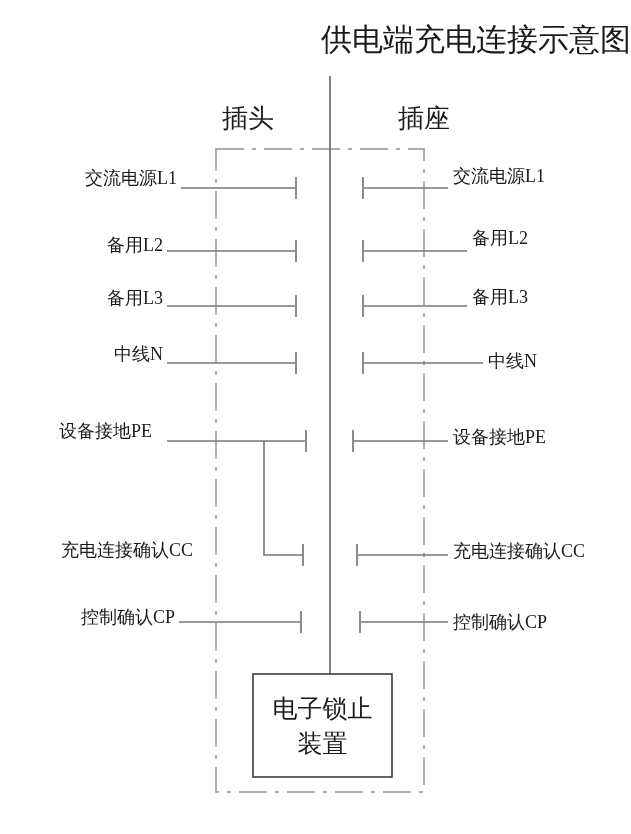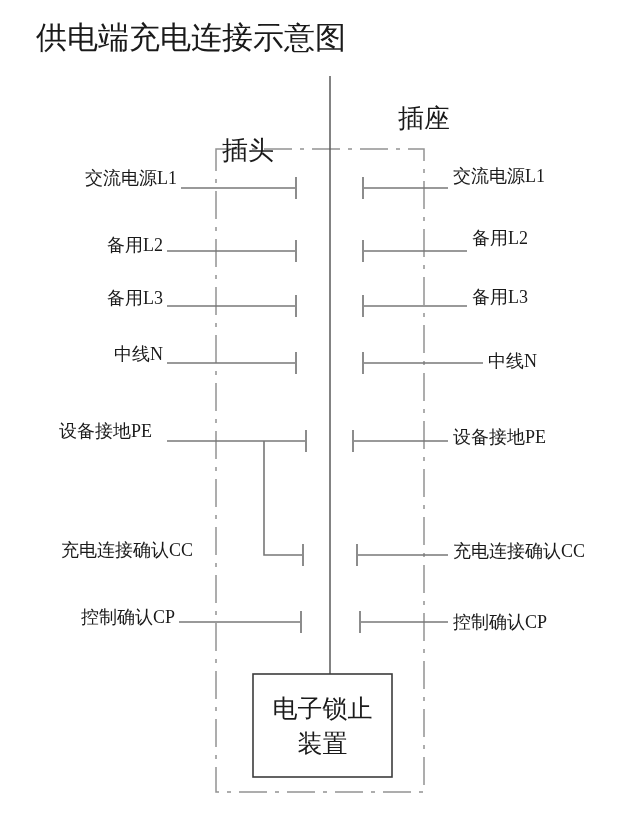--- a/index.html
+++ b/index.html
@@ -9,25 +9,25 @@
   html,body{margin:0;padding:0;background:var(--c-bg);}
   .canvas{
     position:relative;width:631px;height:834px;background:var(--c-bg);
     font-family:"Liberation Serif","DejaVu Serif",serif;color:var(--c-text);
     overflow:hidden;
   }
   .canvas svg{position:absolute;left:0;top:0;}
   .lbl{position:absolute;font-size:18px;line-height:30px;white-space:nowrap;}
   .lbl.rt{text-align:left;}
   .title{
-    position:absolute;left:36px;width:595px;top:18px;text-align:left;
-    font-size:31px;line-height:44px;letter-spacing:0px;white-space:nowrap;font-family:Liberation Mono, monospace;
+    position:absolute;left:36px;width:595px;top:18px;text-align:right;
+    font-size:31px;line-height:44px;letter-spacing:0px;white-space:nowrap;
   }
   .colhdr{position:absolute;top:103px;font-size:26px;line-height:32px;white-space:nowrap;}
-  .plug{left:222px;margin-top:32px;} .socket{left:398px;}
+  .plug{left:222px;} .socket{left:398px;}
   .lockbox{
     position:absolute;left:253px;top:674px;width:139px;height:103px;
     display:flex;flex-direction:column;align-items:center;justify-content:center;
     font-size:25px;line-height:35px;text-align:center;
   }
   
   .lf{text-align:right;}
   .lf.l1{right:454px;top:163px;} .lf.l2{right:468px;top:230px;}
   .lf.l3{right:468px;top:283px;} .lf.n{right:468px;top:339px;}
   .lf.pe{right:479px;top:416px;} .lf.cc{right:438px;top:535px;}

